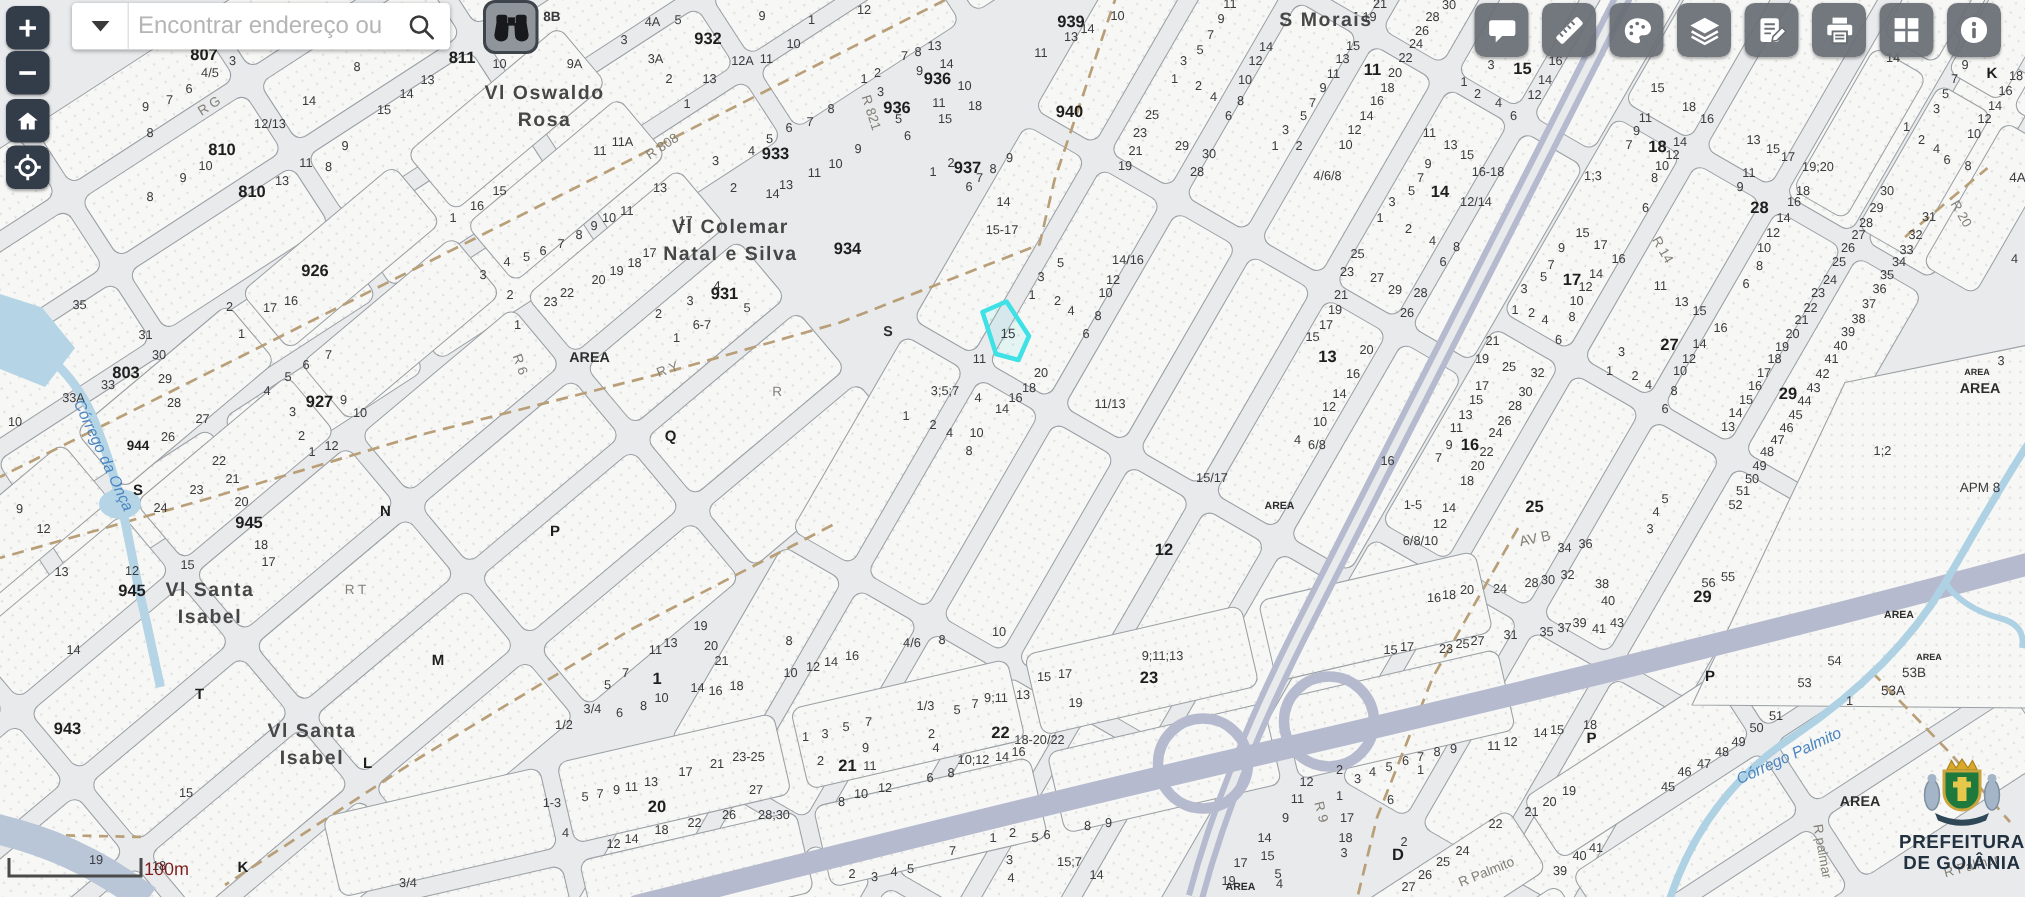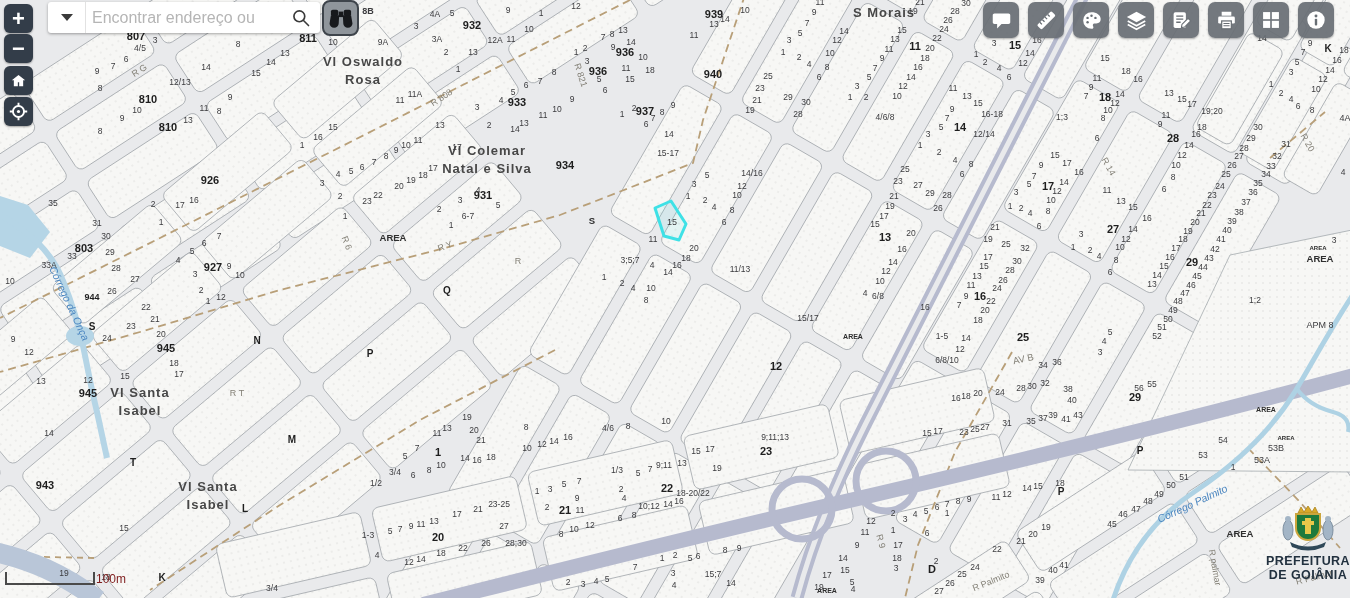--- a/index.html
+++ b/index.html
@@ -4,21 +4,21 @@
 <style>
   html,body{margin:0;padding:0;background:#d8d8d8;font-family:"Liberation Sans",sans-serif;}
   #app{position:relative;width:1350px;height:598px;overflow:hidden;background:#e9eaec;}
   #map{position:absolute;left:0;top:0;width:1350px;height:598px;display:block;}
   
   .ctl{position:absolute;left:4px;width:29px;height:29px;background:#333d49;border:none;border-radius:6px;
        color:#fff;display:flex;align-items:center;justify-content:center;cursor:pointer;
        box-shadow:0 1px 2px rgba(0,0,0,.35);padding:0;}
   .ctl.txt{font-size:22px;font-weight:700;line-height:1;}
   
-  .search{position:absolute;left:48px;top:2px;width:272px;height:31px;background:#fff;border-radius:3px;
+  .search{position:absolute;left:48px;top:2px;width:252px;height:31px;background:#fff;border-radius:3px;
           box-shadow:0 1px 3px rgba(0,0,0,.35);display:flex;align-items:center;}
   .search .dd{width:38px;height:100%;display:flex;align-items:center;justify-content:center;
               border-right:1px solid #e2e2e2;cursor:pointer;background:none;border-top:none;border-left:none;border-bottom:none;}
   .search .dd .tri{width:0;height:0;border-left:6px solid transparent;border-right:6px solid transparent;border-top:7px solid #3a3a3a;}
   .search input{flex:1;min-width:0;border:none;outline:none;font-size:16px;color:#333;padding:0 6px;font-family:"Liberation Sans",sans-serif;background:transparent;}
   .search input::placeholder{color:#b5b5b5;}
   .search .mag{width:38px;height:100%;display:flex;align-items:center;justify-content:center;cursor:pointer;background:none;border:none;padding:0;}
   
   .binoc{position:absolute;left:322px;top:0px;width:37px;height:36px;background:#8f959b;border:2px solid #3e444b;
          border-radius:8px;display:flex;align-items:center;justify-content:center;cursor:pointer;padding:0;}

